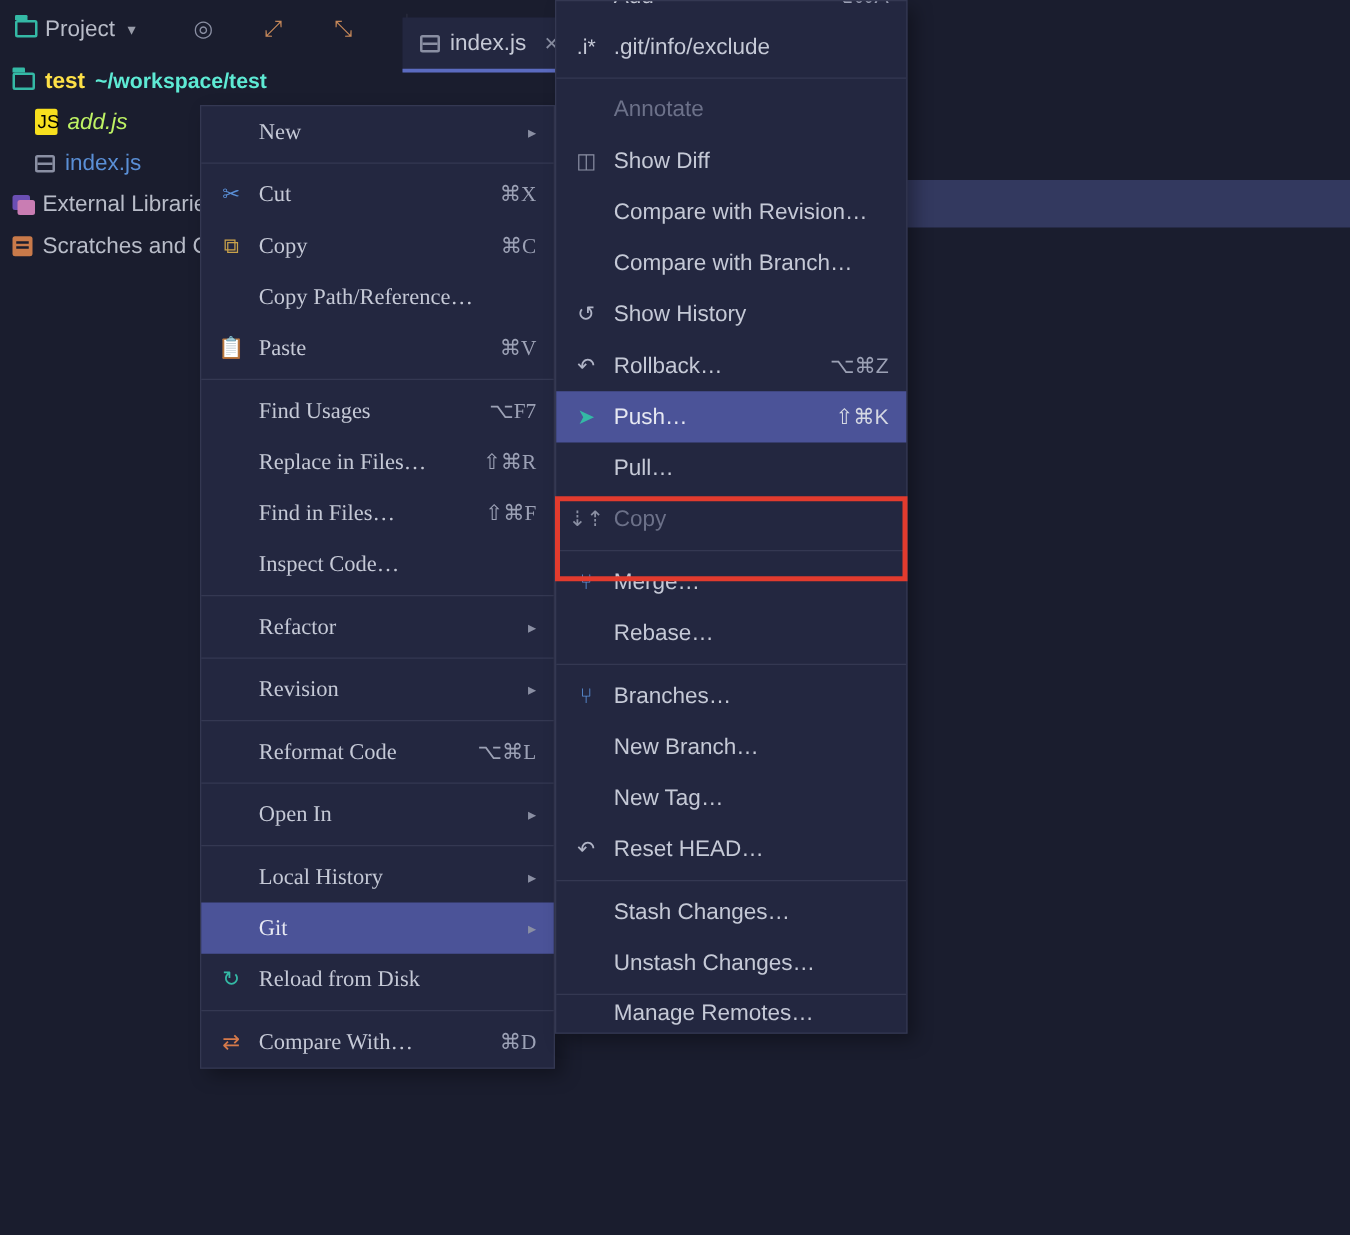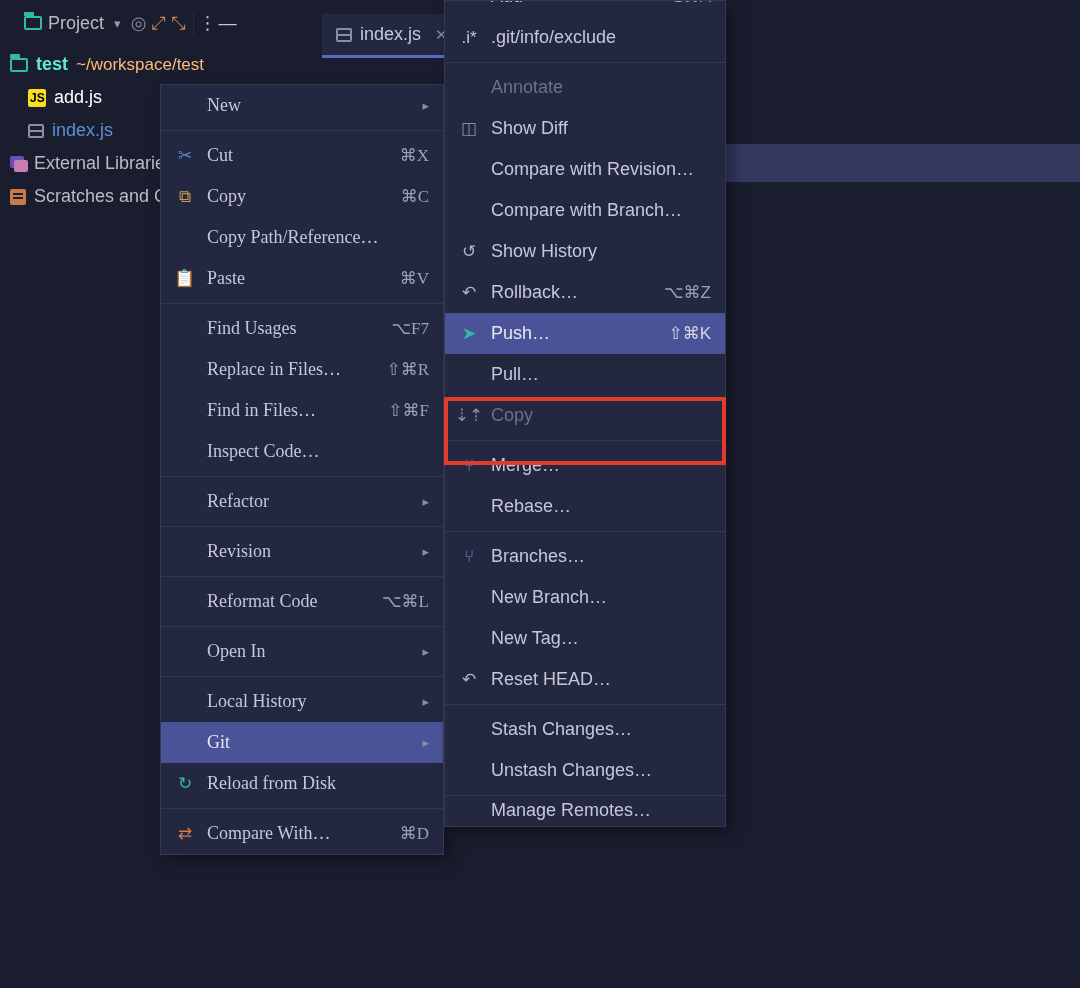--- a/index.html
+++ b/index.html
@@ -8,21 +8,22 @@
     background: #1a1d2e;
     font-family: -apple-system, "Segoe UI", sans-serif;
     font-size: 18px;
     color: #b8bcc8;
     overflow: hidden;
     position: relative;
   }
   
   .toolbar {
     display: flex; align-items: center; height: 46px;
-    padding: 0 16px;
+    padding: 0 4px;
+    gap: 36px;
   }
   .toolbar .item { display:flex; align-items:center; gap:6px; padding: 4px 8px; }
   .toolbar .sep { width:1px; height:24px; background:#2a2d3e; margin:0 4px; }
   .proj-ico { width:18px; height:14px; border:2px solid #34b9a5; border-radius:2px; display:inline-block; position:relative; }
   .proj-ico::before { content:""; position:absolute; top:-6px; left:-2px; width:10px; height:4px; background:#34b9a5; border-radius:1px 1px 0 0; }
   .chev { font-size: 13px; margin-left:4px; opacity:.8; }
   .tb-ico { width:20px; height:20px; display:inline-flex; align-items:center; justify-content:center; color:#c7895a; font-size:18px; }
   .tb-ico.gray { color:#8a8fa3; }
   .tb-ico.white { color:#c5c9d6; }
   
@@ -32,24 +33,24 @@
     padding: 0 14px; border-bottom:3px solid #5b6bc0;
     color:#c5c9d6;
   }
   .tab-close { font-size:15px; margin-left:6px; color:#8a8fa3; }
   
   .tree { position:absolute; top:48px; left:0; width:320px; }
   .tree-row { display:flex; align-items:center; gap:8px; padding:6px 10px; white-space:nowrap; }
   .tree-row.indent1 { padding-left:28px; }
   .fold-ico { width:18px; height:14px; border:2px solid #34b9a5; border-radius:2px; display:inline-block; position:relative; }
   .fold-ico::before { content:""; position:absolute; top:-6px; left:-2px; width:10px; height:4px; background:#34b9a5; border-radius:1px 1px 0 0; }
-  .bold { font-weight:700; color:#5eead4; }
-  .dim { color:#fdba74; font-size:17px; }
-  .js-badge { background:#f7df1e; color:#000; font-size:12px; font-weight:700; padding:2px 2px; border-radius:2px; width:18px; text-align:center; }
-  .green-text { color:#ffffff; }
+  .bold { font-weight:700; color:#fde047; }
+  .dim { color:#5eead4; font-size:17px;font-weight:bold; }
+  .js-badge { background:#f7df1e; color:#000; font-size:15px; font-weight:400; padding:2px 2px; border-radius:2px; width:18px; text-align:center; }
+  .green-text { color:#bef264;font-style:italic; }
   .blue-text { color:#5a8fd6; }
   .lib-ico { width:16px; height:16px; display:inline-block; position:relative; }
   .lib-ico::before, .lib-ico::after { content:""; position:absolute; width:14px; height:12px; border-radius:2px; }
   .lib-ico::before { background:#6b4fb3; top:0; left:0; }
   .lib-ico::after { background:#c97db3; top:4px; left:4px; }
   .scratch-ico { width:16px; height:16px; background:#c97a4a; border-radius:2px; display:inline-block; position:relative; }
   .scratch-ico::after{content:""; position:absolute; left:3px; right:3px; top:4px; height:2px; background:#1a1d2e; box-shadow:0 4px 0 #1a1d2e;}
   .struct-ico { width:16px; height:14px; border:2px solid #8a8fa3; border-radius:2px; display:inline-block; position:relative; background:linear-gradient(#8a8fa3,#8a8fa3) center/100% 2px no-repeat; }
 
   

